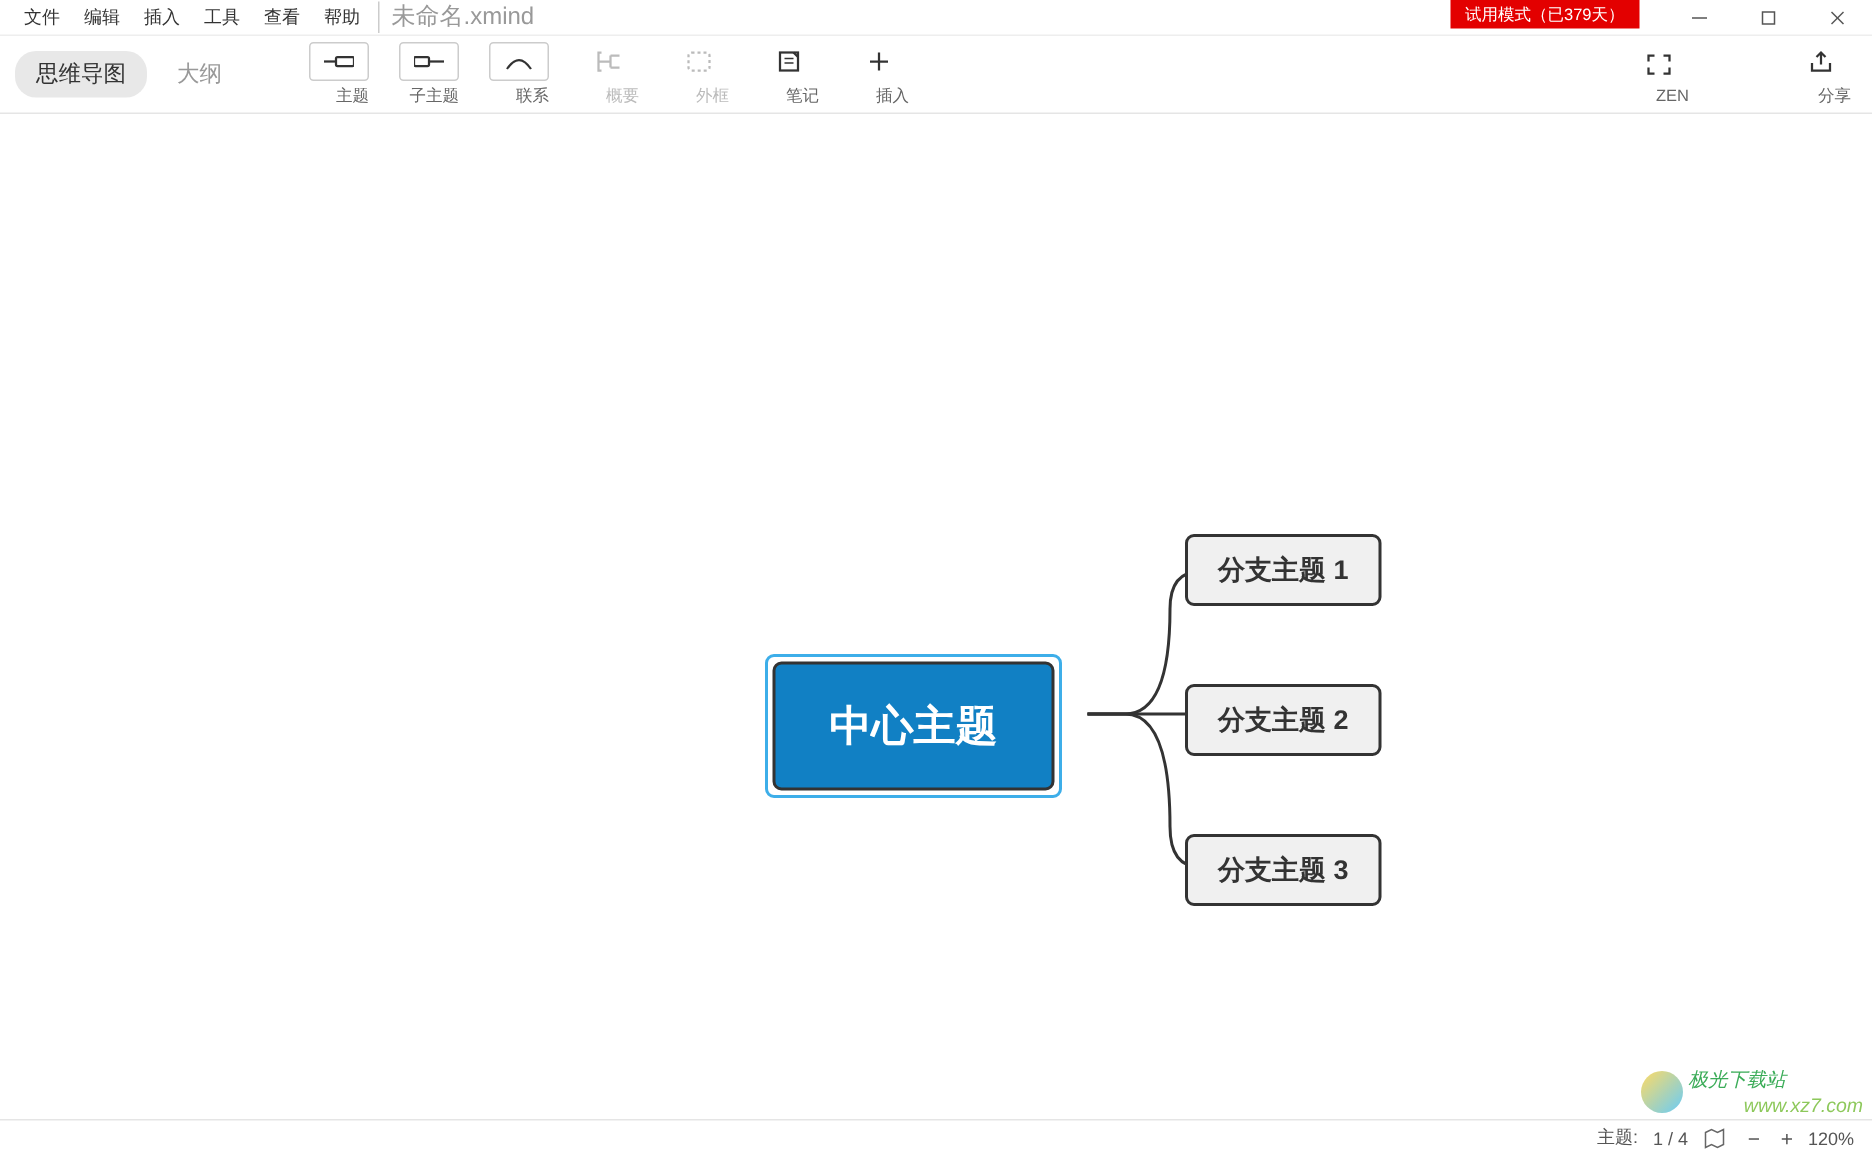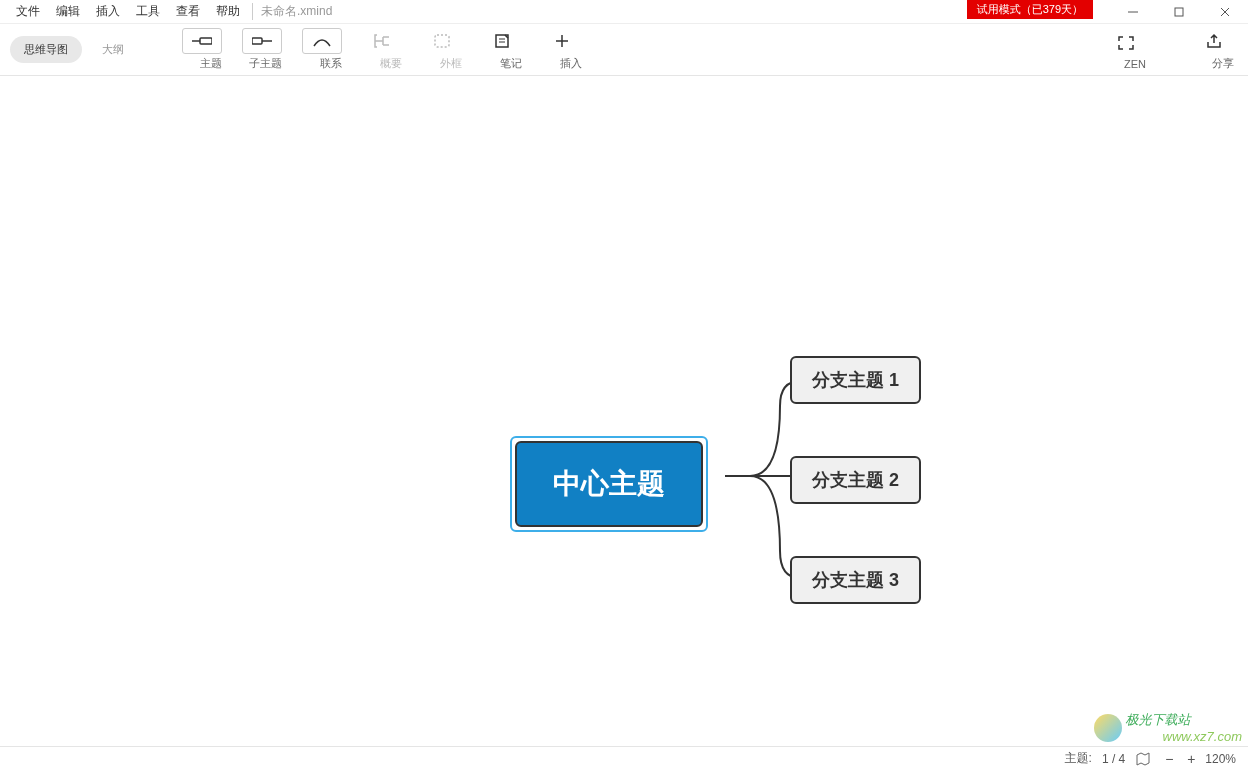--- a/index.html
+++ b/index.html
@@ -2,38 +2,38 @@
 <html><head>
 <meta charset="utf-8">
 <style>
 * { margin: 0; padding: 0; box-sizing: border-box; font-family: "Microsoft YaHei", sans-serif; }
 body { width: 1248px; height: 770px; background: #fff; overflow: hidden; position: relative; }
 
 
 .titlebar { height: 24px; display: flex; align-items: center; background: #fff; border-bottom: 1px solid #eee; position: relative; }
 .menu-items { display: flex; padding-left: 8px; align-items: flex-end; }
 .menu-item { font-size: 12px; padding: 3px 8px; cursor: pointer; color: #333; }
-.filename { font-size: 12px; color: #999; margin-left: 4px; border-left: 1px solid #ccc; padding-left: 8px; }
+.filename { font-size: 16px; color: #999; margin-left: 4px; border-left: 1px solid #ccc; padding-left: 8px; }
 .trial-badge { position: absolute; right: 155px; top: 0; background: #e30000; color: #fff; font-size: 11px; padding: 2px 10px; margin-left: 28px; }
 .win-controls { position: absolute; right: 0; top: 0; display: flex; }
 .win-btn { width: 46px; height: 24px; display: flex; align-items: center; justify-content: center; cursor: pointer; color: #555; }
 .win-btn svg { width: 10px; height: 10px; }
 
 
 .toolbar { height: 52px; display: flex; align-items: center; border-bottom: 1px solid #e5e5e5; padding: 0 10px; }
 .view-tabs { display: flex; gap: 6px; margin-right: 40px; }
-.view-tab { font-size: 11px; padding: 6px 14px; border-radius: 14px; cursor: pointer; color: #999; }
+.view-tab { font-size: 15px; padding: 6px 14px; border-radius: 14px; cursor: pointer; color: #999; }
 .view-tab.active { background: #e8e8e8; color: #333; font-weight: 500; }
 .tool-group { display: flex; gap: 12px; }
 .tool-btn { display: flex; flex-direction: column; align-items: flex-end; cursor: pointer; padding: 2px 4px; }
 .tool-btn.boxed .tool-icon { border: 1px solid #ccc; border-radius: 3px; width: 40px; height: 26px; }
 .tool-icon { width: 40px; height: 26px; display: flex; align-items: center; justify-content: center; color: #333; }
 .tool-label { font-size: 11px; color: #666; margin-top: 2px; }
 .spacer { flex: 1; }
-.tool-right { display: flex; gap: 40px; align-items: center; }
+.tool-right { display: flex; gap: 60px; align-items: center; }
 .tool-far-right { display: flex; gap: 18px; margin-left: 40px; }
 
 
 .canvas { position: absolute; top: 76px; left: 0; right: 0; bottom: 24px; background: #fff; overflow: hidden; }
 .mindmap { position: absolute; left: 510px; top: 280px; }
 .central-wrap { position: absolute; left: 0; top: 80px; }
 .central-sel { border: 2px solid #3daee9; border-radius: 6px; padding: 3px; }
 .central { background: #1180c4; color: #fff; font-size: 28px; font-weight: bold; padding: 22px 36px; border-radius: 6px; border: 2px solid #333; white-space: nowrap; }
 .branch { position: absolute; background: #f0f0f0; border: 2px solid #333; border-radius: 6px; padding: 10px 20px; font-size: 18px; font-weight: bold; color: #333; white-space: nowrap; }
 .branch1 { left: 280px; top: 0; }

